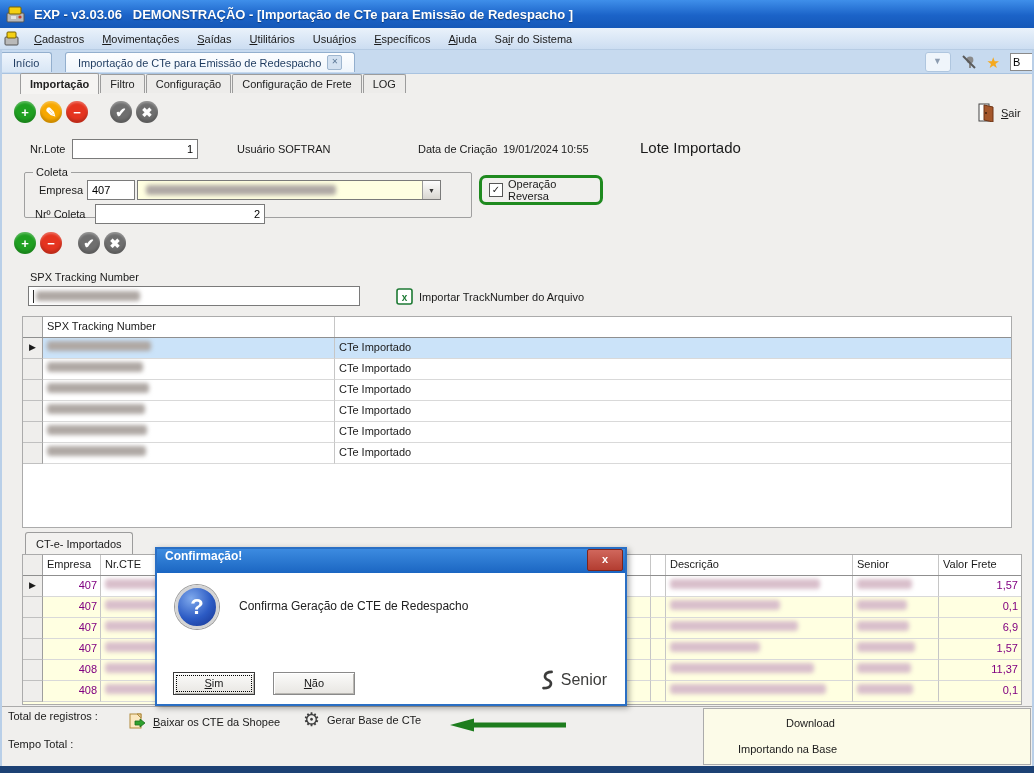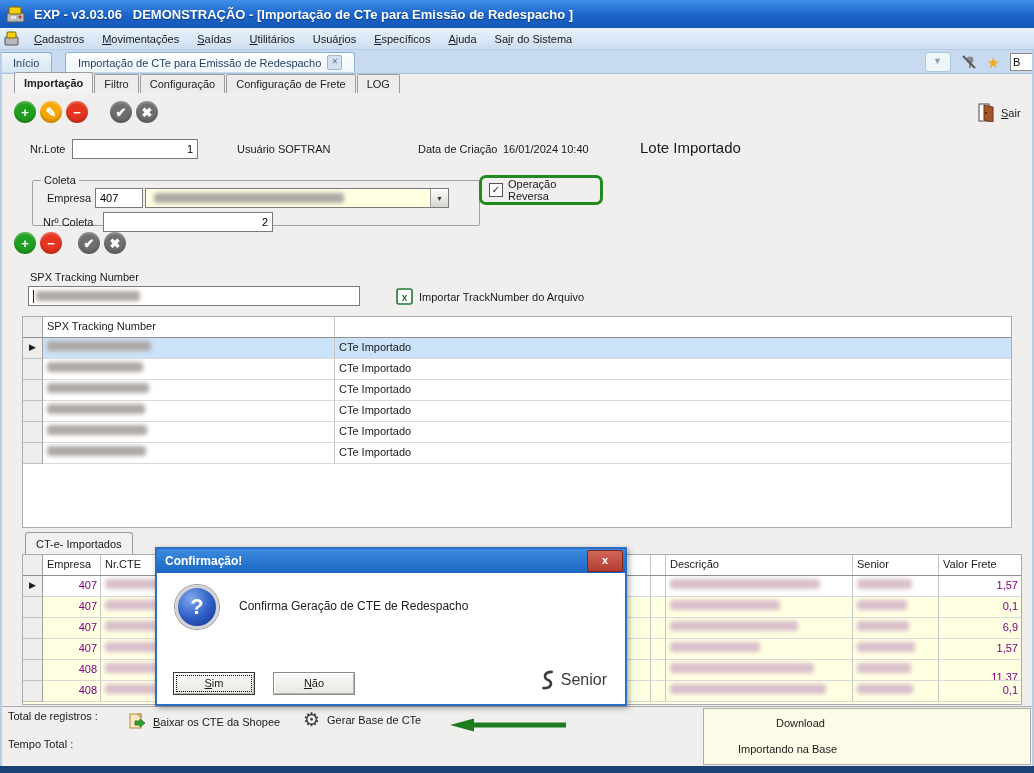--- a/index.html
+++ b/index.html
@@ -18,54 +18,54 @@
   .doctabs{position:absolute;left:0;top:50px;width:1034px;height:23px;background:#C7DAEF;border-bottom:1px solid #A9C3E0;}
   .doctab{position:absolute;top:2px;height:20px;display:flex;align-items:center;gap:6px;padding:0 12px;border:1px solid #93AFCE;border-bottom:none;border-radius:3px 3px 0 0;box-sizing:border-box;color:#1d3a5f;}
   .doctab.inactive{left:0;background:linear-gradient(#EFF5FC,#D8E6F5);}
   .doctab.active{left:65px;background:linear-gradient(#FDFEFF,#EFF5FC);}
   .tabclose{width:13px;height:13px;border:1px solid #9FB6CF;border-radius:2px;background:#D3E1F1;color:#5E7A99;font-size:8px;line-height:11px;text-align:center;}
   .doctab-controls{position:absolute;right:0;top:2px;height:20px;display:flex;align-items:center;gap:10px;}
   .chev-btn{width:24px;height:18px;background:#EFF5FB;border:1px solid #AFC6DF;border-radius:3px;color:#8C9CB0;font-size:9px;text-align:center;line-height:16px;}
   .star{color:#F5A91F;font-size:15px;line-height:15px;}
   .mini-input{width:24px;height:18px;background:#fff;border:1px solid #8A8A8A;font-size:11px;padding:0 2px;box-sizing:border-box;overflow:hidden;}
   
-  .subtabs{position:absolute;left:0;top:73px;width:1034px;height:20px;display:flex;align-items:flex-end;padding-left:14px;box-sizing:border-box;}
+  .subtabs{position:absolute;left:0;top:73px;width:1034px;height:20px;display:flex;align-items:center;padding-left:20px;box-sizing:border-box;}
   .subtab{height:18px;line-height:18px;padding:0 9px;border:1px solid #9C9C9C;border-bottom:none;border-radius:2px 2px 0 0;background:#EDECEA;margin-right:1px;color:#222;}
   .subtab.active{background:#F5F4F2;height:20px;line-height:20px;font-weight:bold;}
   
   .circle{width:22px;height:22px;border-radius:50%;display:flex;align-items:center;justify-content:center;color:#fff;font-weight:bold;font-size:13px;box-shadow:inset 0 -3px 3px rgba(0,0,0,.18), inset 0 2px 2px rgba(255,255,255,.25);}
   .c-green{background:#1FA021;} .c-orange{background:#F7A800;} .c-red{background:#E5341F;} .c-gray{background:#6F6F6F;}
   .tb{position:absolute;display:flex;gap:4px;}
   .spacer{width:14px;}
   .fld{position:absolute;height:20px;background:#fff;border:1px solid #7A7A7A;box-sizing:border-box;font-size:11px;padding:0 4px;font-family:"Liberation Sans",sans-serif;}
   .lbl{position:absolute;white-space:nowrap;}
   .redact{display:inline-block;height:10px;border-radius:3px;filter:blur(2px);}
   .r-gray{background:#AFA8A4;} .r-pink{background:#D9BFCB;}
   
-  fieldset.coleta{position:absolute;left:24px;top:166px;width:446px;height:50px;border:1px solid #A0A0A0;border-radius:2px;margin:8px;padding:0;background:#F0EFED;}
+  fieldset.coleta{position:absolute;left:24px;top:166px;width:446px;height:50px;border:1px solid #A0A0A0;border-radius:2px;margin:0;padding:0;background:#F0EFED;}
   fieldset.coleta legend{font-size:11px;margin-left:8px;padding:0 3px;}
   .combo{position:absolute;background:#FFFFE1;border:1px solid #7A7A7A;height:20px;box-sizing:border-box;display:flex;align-items:center;}
   .combo .dd{margin-left:auto;width:17px;height:100%;background:linear-gradient(#FDFDFD,#D8D6D0);border-left:1px solid #9A9A9A;font-size:7px;color:#333;display:flex;align-items:center;justify-content:center;}
   .anno{position:absolute;left:479px;top:175px;width:124px;height:30px;border:3px solid #1F8A1F;border-radius:7px;display:flex;align-items:center;gap:5px;padding-left:7px;box-sizing:border-box;}
   .cbx{width:12px;height:12px;background:#fff;border:1px solid #555;font-size:10px;line-height:11px;text-align:center;color:#222;}
   
   .grid{position:absolute;background:#fff;border:1px solid #ABABAB;box-sizing:border-box;}
   .grow{display:flex;height:21px;}
   .ghead{display:flex;height:20px;background:#fff;border-bottom:1px solid #8F8F8F;font-size:11px;}
   .gc{border-right:1px solid #C6C6C6;border-bottom:1px solid #D9D9D9;box-sizing:border-box;padding:3px 3px 0 4px;overflow:hidden;white-space:nowrap;}
   .ghead .gc{border-bottom:none;padding-top:3px;}
   .ind{width:20px;background:#EFEEEC;border-right:1px solid #9E9E9E;border-bottom:1px solid #C0C0C0;box-sizing:border-box;text-align:center;font-size:9px;padding-top:4px;}
   .sel{background:#CBE3F9;}
   .yellow{background:#FFFFE1;}
   .pv{color:#800080;text-align:right;}
   
   .btab{position:absolute;left:25px;top:532px;height:22px;padding:0 10px;line-height:22px;background:#F2F1EF;border:1px solid #9C9C9C;border-bottom:none;border-radius:3px 3px 0 0;}
   
   .dialog{position:absolute;left:155px;top:547px;width:472px;height:159px;background:#fff;border:2px solid #2A6FC4;box-sizing:border-box;z-index:20;box-shadow:2px 2px 6px rgba(0,0,0,.35);}
-  .dtitle{height:24px;background:linear-gradient(#3C8BE0,#1B66C2);display:flex;align-items:center;color:#fff;font-weight:bold;font-size:12px;padding-left:8px;}
+  .dtitle{height:24px;background:linear-gradient(#3C8BE0,#1B66C2);display:flex;align-items:flex-start;color:#fff;font-weight:bold;font-size:12px;padding-left:8px;}
   .dclose{margin-left:auto;width:34px;height:20px;margin-right:2px;margin-top:0px;background:linear-gradient(#D0675C,#B33D31);border:1px solid #7E241B;border-radius:2px;color:#fff;font-weight:bold;font-size:11px;text-align:center;line-height:19px;}
   .qicon{position:absolute;left:18px;top:36px;width:38px;height:38px;border-radius:50%;
      background:radial-gradient(circle at 35% 28%,#7FA9EC,#2C5BC4 55%,#16328E);
      border:3px solid #D4D4D4;box-shadow:0 0 0 1px #9A9A9A;color:#fff;font-size:22px;font-weight:bold;display:flex;align-items:center;justify-content:center;}
   .dmsg{position:absolute;left:82px;top:50px;font-size:12px;color:#222;}
   .dbtn{position:absolute;width:82px;height:23px;background:linear-gradient(#FBFBFA,#E8E6E2);border:1px solid #8A8A8A;box-shadow:inset 1px 1px 0 #fff, inset -1px -1px 0 #B9B7B2;font-size:11px;text-align:center;line-height:21px;box-sizing:border-box;}
   .dbtn u{text-decoration:underline;}
   .dbtn.def{border:1px solid #3A3A3A;outline:1px dotted #000;outline-offset:-4px;}
   .senior{position:absolute;right:18px;bottom:14px;display:flex;align-items:center;gap:4px;color:#3C3C3B;font-size:16px;}
   
@@ -150,21 +150,21 @@
         <polygon points="6,2 15,4 15,19 6,17" fill="#A5572B" stroke="#6E3516"></polygon>
         <circle cx="8" cy="10" r="0.9" fill="#3A1D0B"></circle>
       </svg>
     <span><u>S</u><span>air</span></span>
   </div>
 
   <span class="lbl" style="left:30px;top:143px;">Nr.Lote</span>
   <input class="fld" style="left: 72px; top: 139px; width: 126px; text-align: right;" readonly="" value="1">
   <span class="lbl" style="left:237px;top:143px;">Usuário SOFTRAN</span>
   <span class="lbl" style="left:418px;top:143px;">Data de Criação</span>
-  <span class="lbl" style="left:503px;top:143px;">16/01/2024 10:40</span>
+  <span class="lbl" style="left:503px;top:143px;">19/01/2024 10:55</span>
   <span class="lbl" style="left:640px;top:139px;font-size:15px;">Lote Importado</span>
 
   <fieldset class="coleta">
     <legend>Coleta</legend>
     <span class="lbl" style="left:14px;top:6px;">Empresa</span>
     <input class="fld" style="left: 62px; top: 2px; width: 48px;" readonly="" value="407">
     <div class="combo" style="left:112px;top:2px;width:304px;">
       <span class="redact r-gray" style="width:190px;margin-left:8px;"></span>
       <span class="dd">▼</span>
     </div>
@@ -289,21 +289,21 @@
       <div class="gc pv" style="flex:1;border-right:none;">1,57</div>
     </div>
     <div class="grow yellow">
       <div class="ind"></div>
       <div class="gc pv" style="width:58px;">408</div>
       <div class="gc" style="width:146px;"><span class="redact r-pink" style="width:84px"></span></div>
       <div class="gc" style="width:404px;"></div>
       <div class="gc" style="width:15px;"></div>
       <div class="gc" style="width:187px;"><span class="redact r-pink" style="width:144px"></span></div>
       <div class="gc" style="width:86px;"><span class="redact r-pink" style="width:54px"></span></div>
-      <div class="gc pv" style="flex:1;border-right:none;margin-top:8px;">11,37</div>
+      <div class="gc pv" style="flex:1;border-right:none;">11,37</div>
     </div>
     <div class="grow yellow">
       <div class="ind"></div>
       <div class="gc pv" style="width:58px;">408</div>
       <div class="gc" style="width:146px;"><span class="redact r-pink" style="width:80px"></span></div>
       <div class="gc" style="width:404px;"></div>
       <div class="gc" style="width:15px;"></div>
       <div class="gc" style="width:187px;"><span class="redact r-pink" style="width:156px"></span></div>
       <div class="gc" style="width:86px;"><span class="redact r-pink" style="width:56px"></span></div>
       <div class="gc pv" style="flex:1;border-right:none;">0,1</div>
@@ -327,21 +327,21 @@
       <span class="gear">⚙</span>
       <span>Gerar Base de CTe</span>
     </div>
 
     <svg style="position:absolute;left:450px;top:11px;" width="118" height="14">
       <line x1="116" y1="7" x2="22" y2="7" stroke="#1E7D1E" stroke-width="5"></line>
       <polygon points="0,7 24,0.5 24,13.5" fill="#1E7D1E"></polygon>
     </svg>
 
     <div class="ypanel">
-      <span class="lbl" style="left:72px;top:8px;">Download</span>
+      <span class="lbl" style="left:82px;top:8px;">Download</span>
       <span class="lbl" style="left:34px;top:34px;">Importando na Base</span>
     </div>
 
   </div>
 
   <div class="dialog">
     <div class="dtitle">
       <span>Confirmação!</span>
       <span class="dclose">x</span>
     </div>

